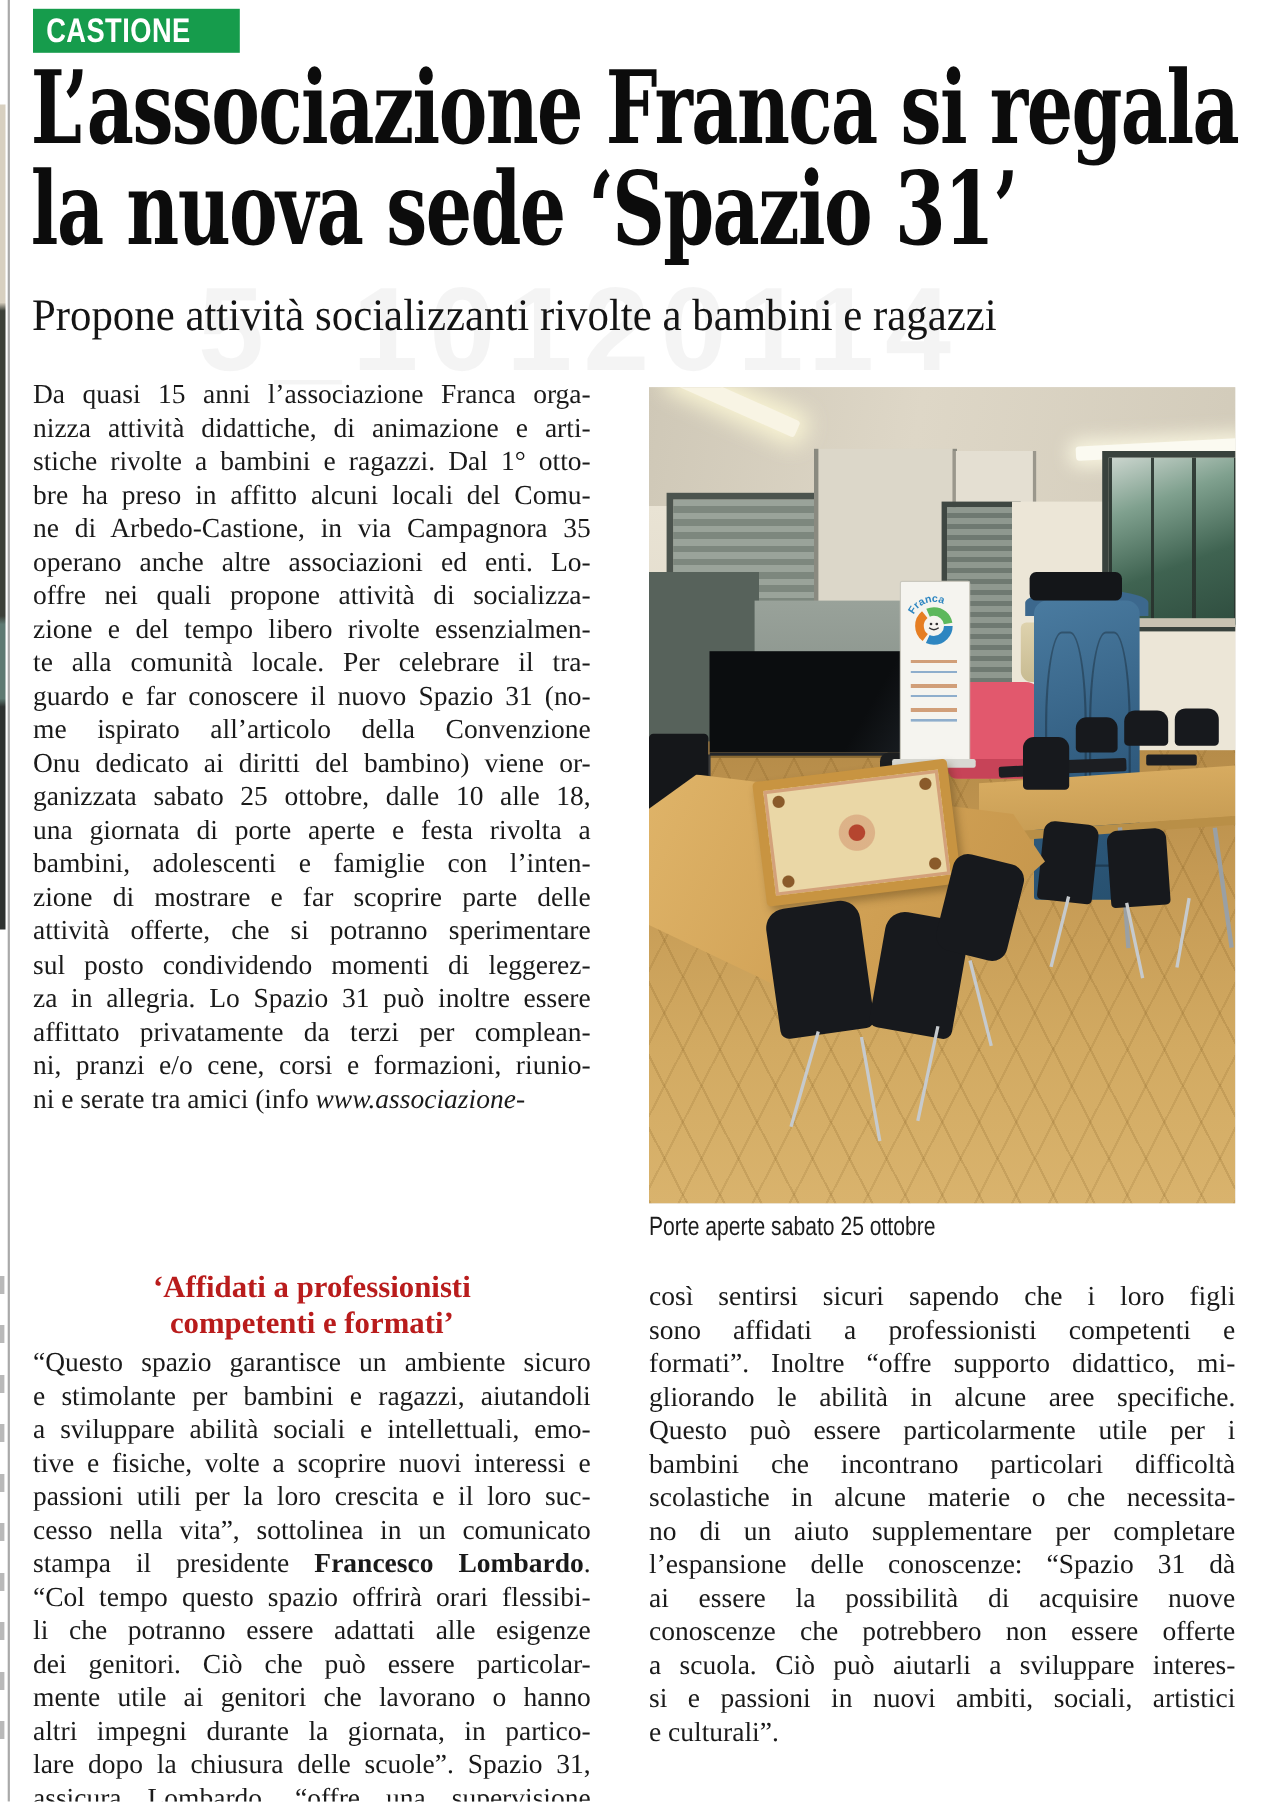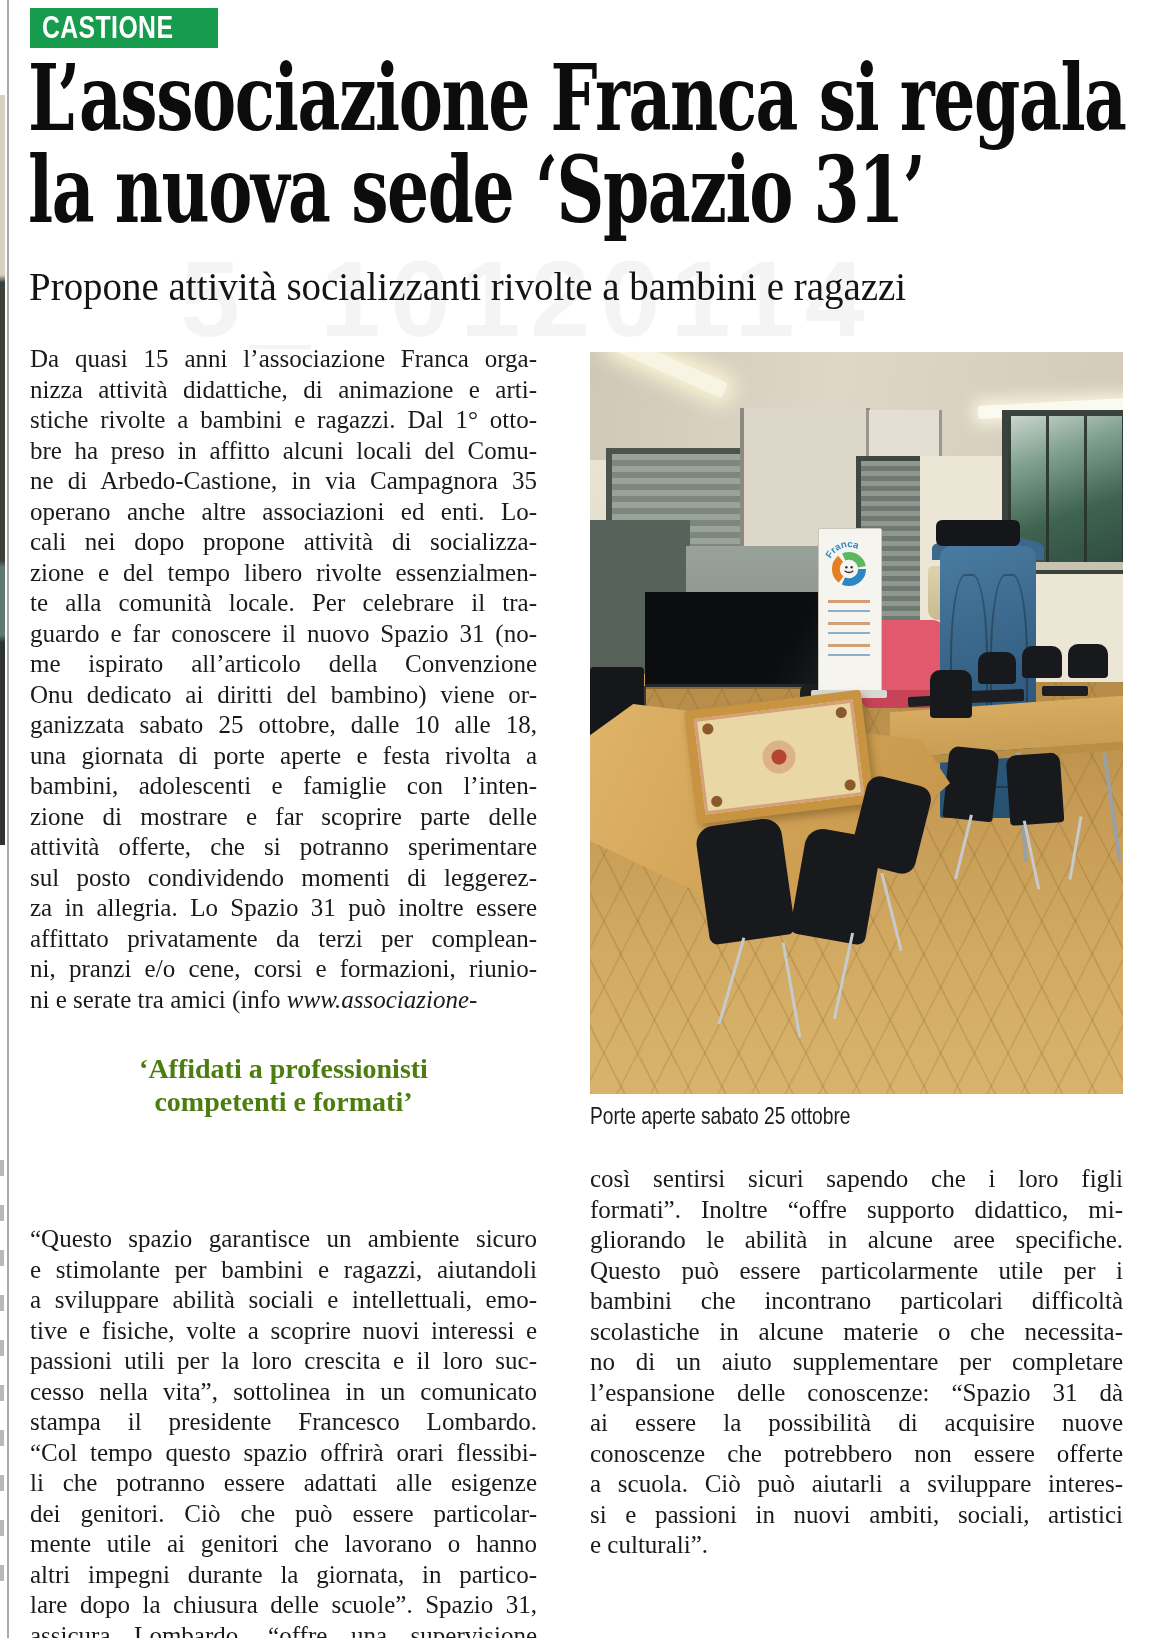--- a/index.html
+++ b/index.html
@@ -23,27 +23,27 @@
   
   .deck{position:absolute;left:29px;top:262px;font-size:41px;line-height:48px;color:#141414;
     transform:scaleX(.95);transform-origin:left top;white-space:nowrap;z-index:2;}
   .watermark{position:absolute;left:180px;top:236px;font-family:"Liberation Sans",sans-serif;
     font-weight:700;font-size:108px;letter-spacing:10px;color:rgba(0,0,0,0.045);z-index:1;white-space:nowrap;}
   
   .bodycol{position:absolute;font-size:25px;line-height:30.5px;color:#1a1a1a;}
   .bodycol .line{text-align:justify;text-align-last:justify;height:30.5px;overflow:visible;white-space:nowrap0;}
   .bodycol .line:last-child{text-align-last:left;}
   .bodycol.cont .line:last-child{text-align-last:justify;}
-  .line .bold{font-weight:400;}
+  .line .bold{font-weight:700;}
   .line .italic{font-style:italic;}
   .col1{left:30px;top:344px;width:507px;}
   .col1b{left:30px;top:1224px;width:507px;}
   .col2{left:590px;top:1164px;width:533px;}
-  .crosshead{position:absolute;left:30px;top:1052px;width:507px;text-align:center;
-    font-weight:700;font-size:28px;line-height:33px;color:#4d7c0f;}
+  .crosshead{position:absolute;left:30px;top:1154px;width:507px;text-align:center;
+    font-weight:700;font-size:28px;line-height:33px;color:#b91c1c;}
   
   .caption{position:absolute;left:590px;top:1102px;font-family:"Liberation Sans",sans-serif;
     font-size:24px;color:#1c1c1c;transform:scaleX(.8);transform-origin:left top;white-space:nowrap;}
   
   .photo{position:absolute;left:590px;top:352px;width:533px;height:742px;overflow:hidden;background:#d8d2c3;}
   .ph{position:absolute;}
   .ceiling{left:0;top:0;width:533px;height:132px;background:linear-gradient(100deg,#cfc8b7,#ded7c7 45%,#d2cbba);}
   .light-a{left:18px;top:6px;width:122px;height:16px;background:#f8f4e4;border-radius:3px;
     transform:rotate(24deg);box-shadow:0 0 20px 8px rgba(255,250,215,.85);}
   .light-b{left:388px;top:50px;width:152px;height:13px;background:#fbfaf1;border-radius:3px;
@@ -135,21 +135,21 @@
 
   <div class="deck">Propone attività socializzanti rivolte a bambini e ragazzi</div>
 
   <div class="bodycol col1">
       <div class="line">Da quasi 15 anni l’associazione Franca orga-</div>
       <div class="line">nizza attività didattiche, di animazione e arti-</div>
       <div class="line">stiche rivolte a bambini e ragazzi. Dal 1° otto-</div>
       <div class="line">bre ha preso in affitto alcuni locali del Comu-</div>
       <div class="line">ne di Arbedo-Castione, in via Campagnora 35</div>
       <div class="line">operano anche altre associazioni ed enti. Lo-</div>
-      <div class="line">cali nei dopo propone attività di socializza-</div>
+      <div class="line">offre nei quali propone attività di socializza-</div>
       <div class="line">zione e del tempo libero rivolte essenzialmen-</div>
       <div class="line">te alla comunità locale. Per celebrare il tra-</div>
       <div class="line">guardo e far conoscere il nuovo Spazio 31 (no-</div>
       <div class="line">me ispirato all’articolo della Convenzione</div>
       <div class="line">Onu dedicato ai diritti del bambino) viene or-</div>
       <div class="line">ganizzata sabato 25 ottobre, dalle 10 alle 18,</div>
       <div class="line">una giornata di porte aperte e festa rivolta a</div>
       <div class="line">bambini, adolescenti e famiglie con l’inten-</div>
       <div class="line">zione di mostrare e far scoprire parte delle</div>
       <div class="line">attività offerte, che si potranno sperimentare</div>
@@ -262,20 +262,21 @@
     <div class="ph chrome" style="left:140px;top:584px;height:90px;transform:rotate(16deg);z-index:6;"></div>
     <div class="ph chrome" style="left:200px;top:590px;height:96px;transform:rotate(-10deg);z-index:6;"></div>
     <div class="ph chrome" style="left:252px;top:580px;height:88px;transform:rotate(12deg);z-index:6;"></div>
     <div class="ph chrome" style="left:300px;top:520px;height:80px;transform:rotate(-14deg);z-index:6;"></div>
   </div>
 
   <div class="caption">Porte aperte sabato 25 ottobre</div>
 
   <div class="bodycol col2">
       <div class="line">così sentirsi sicuri sapendo che i loro figli</div>
+      <div class="line">sono affidati a professionisti competenti e</div>
       <div class="line">formati”. Inoltre “offre supporto didattico, mi-</div>
       <div class="line">gliorando le abilità in alcune aree specifiche.</div>
       <div class="line">Questo può essere particolarmente utile per i</div>
       <div class="line">bambini che incontrano particolari difficoltà</div>
       <div class="line">scolastiche in alcune materie o che necessita-</div>
       <div class="line">no di un aiuto supplementare per completare</div>
       <div class="line">l’espansione delle conoscenze: “Spazio 31 dà</div>
       <div class="line">ai essere la possibilità di acquisire nuove</div>
       <div class="line">conoscenze che potrebbero non essere offerte</div>
       <div class="line">a scuola. Ciò può aiutarli a sviluppare interes-</div>

